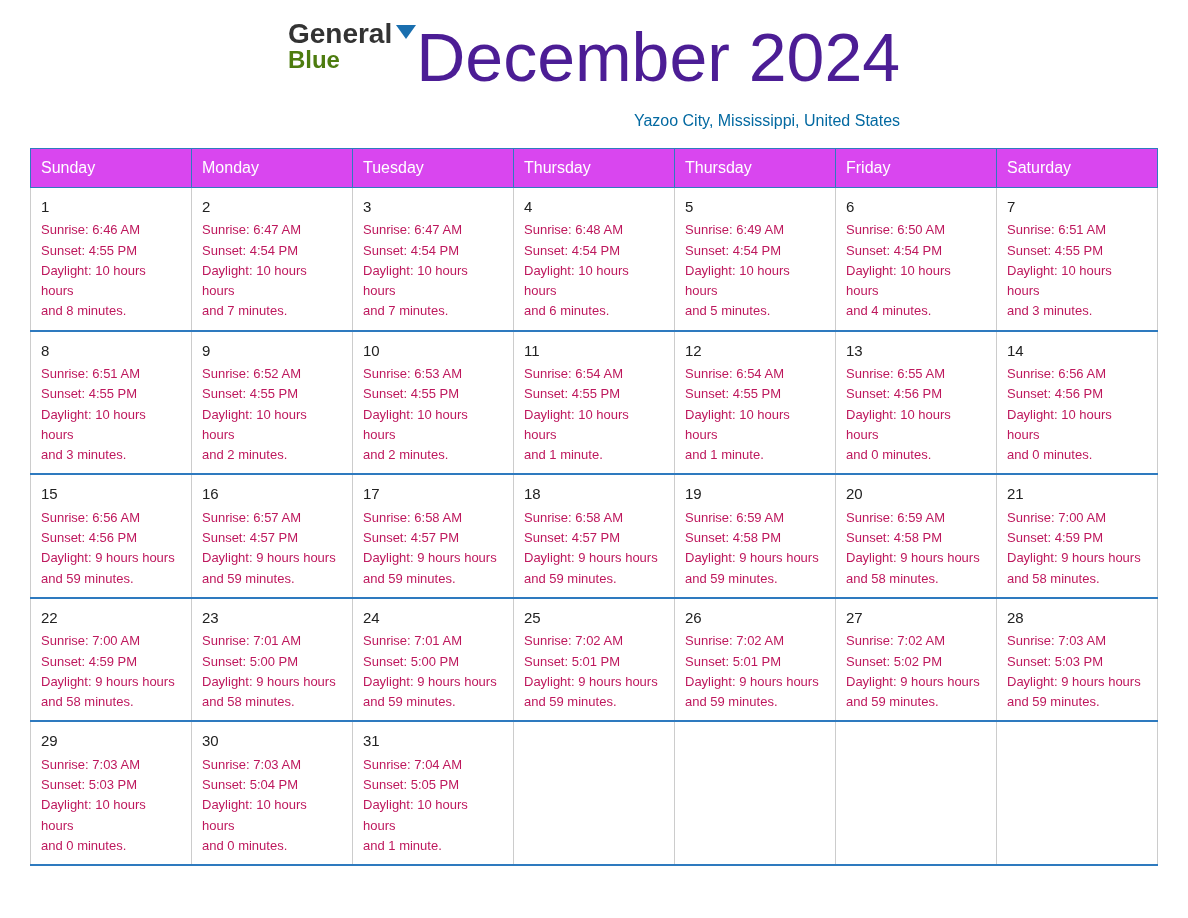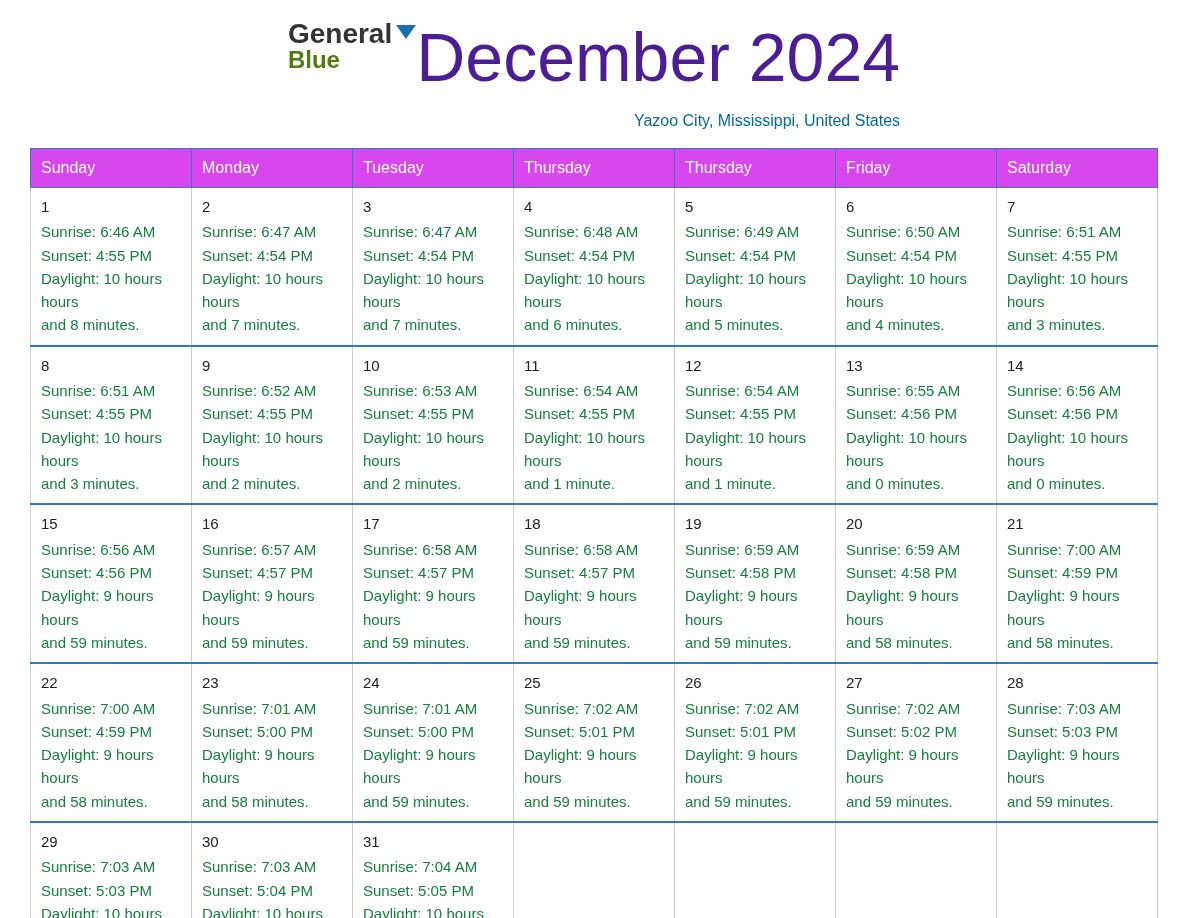--- a/index.html
+++ b/index.html
@@ -89,22 +89,22 @@
       border-bottom: 2px solid #2e7abf;
     }
     .day-num {
       font-size: 15px;
       font-weight: normal;
       color: #222;
       display: block;
       margin-bottom: 2px;
     }
     .day-info {
-      color: #15803d;
-      font-size: 15px;
+      color: #be185d;
+      font-size: 13px;
       line-height: 1.55;
     }
     tbody td:empty {
       background: #fff;
     }
   </style>
 </head>
 <body>
 
 <div class="header">

